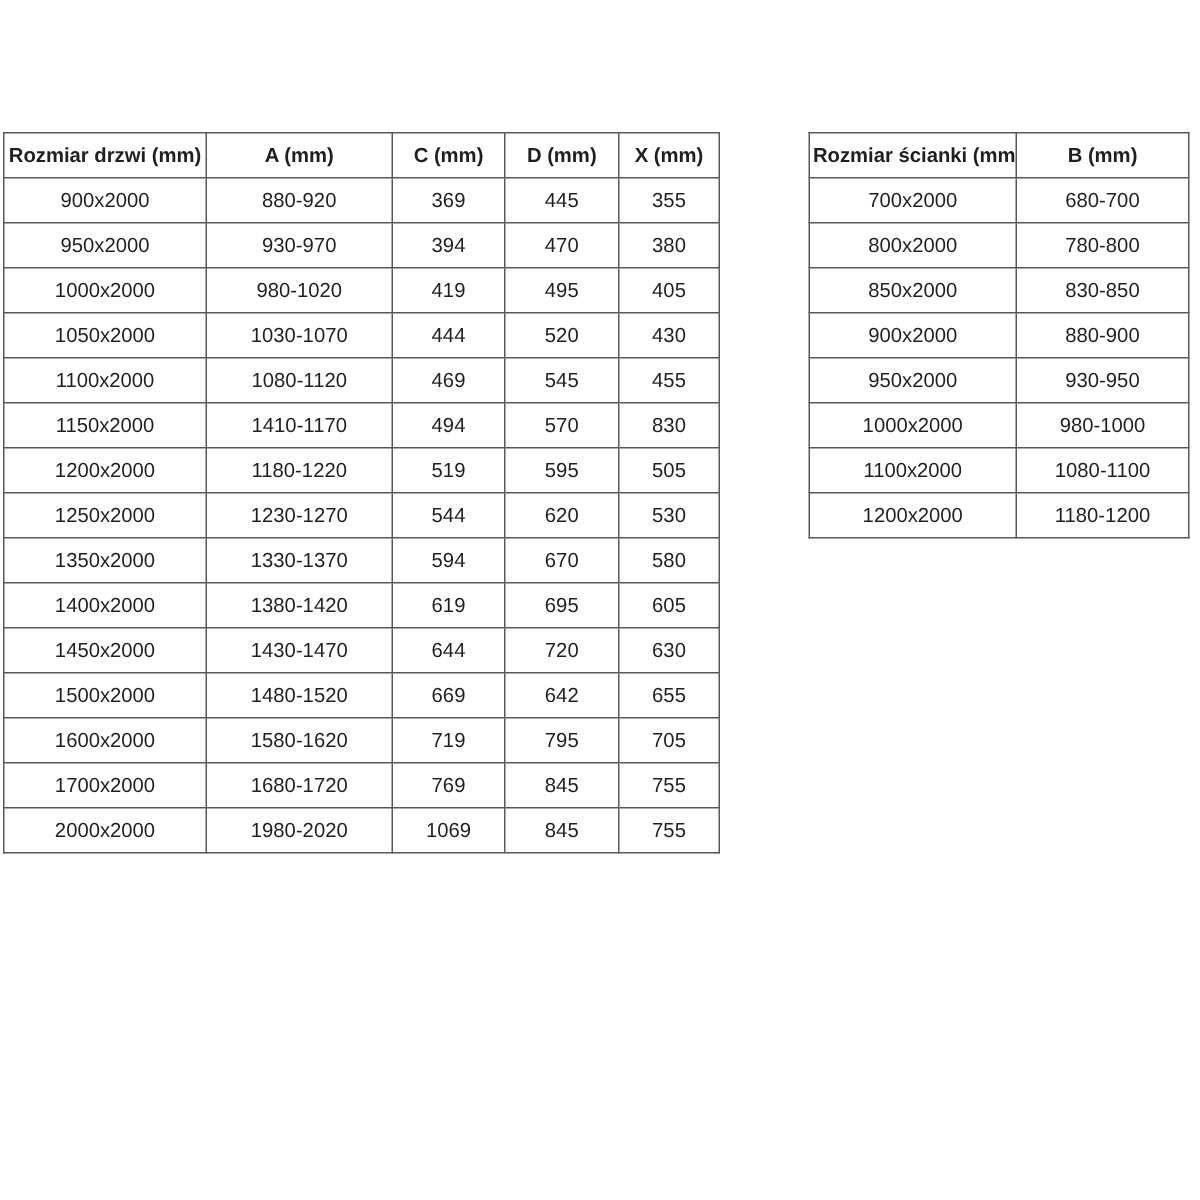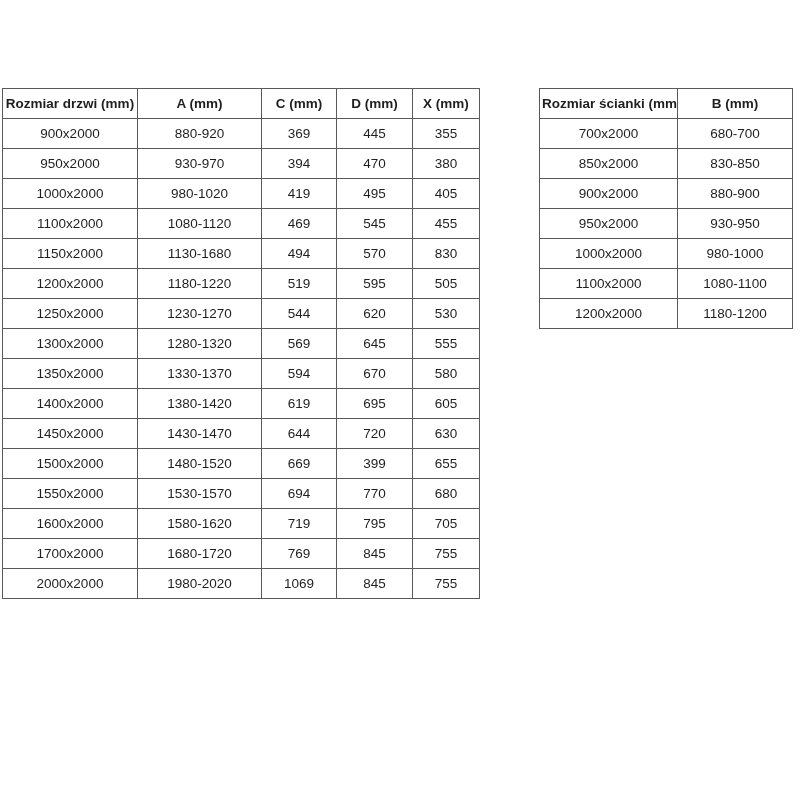--- a/index.html
+++ b/index.html
@@ -73,55 +73,55 @@
           <td>380</td>
         </tr>
         <tr>
           <td>1000x2000</td>
           <td>980-1020</td>
           <td>419</td>
           <td>495</td>
           <td>405</td>
         </tr>
         <tr>
+          <td>1050x2000</td>
+          <td>1030-1070</td>
+          <td>444</td>
+          <td>520</td>
+          <td>430</td>
+        </tr>
+        <tr>
           <td>1100x2000</td>
           <td>1080-1120</td>
           <td>469</td>
           <td>545</td>
           <td>455</td>
         </tr>
         <tr>
           <td>1150x2000</td>
-          <td>1130-1680</td>
+          <td>1410-1170</td>
           <td>494</td>
           <td>570</td>
           <td>830</td>
         </tr>
         <tr>
           <td>1200x2000</td>
           <td>1180-1220</td>
           <td>519</td>
           <td>595</td>
           <td>505</td>
         </tr>
         <tr>
           <td>1250x2000</td>
           <td>1230-1270</td>
           <td>544</td>
           <td>620</td>
           <td>530</td>
         </tr>
         <tr>
-          <td>1300x2000</td>
-          <td>1280-1320</td>
-          <td>569</td>
-          <td>645</td>
-          <td>555</td>
-        </tr>
-        <tr>
           <td>1350x2000</td>
           <td>1330-1370</td>
           <td>594</td>
           <td>670</td>
           <td>580</td>
         </tr>
         <tr>
           <td>1400x2000</td>
           <td>1380-1420</td>
           <td>619</td>
@@ -132,29 +132,22 @@
           <td>1450x2000</td>
           <td>1430-1470</td>
           <td>644</td>
           <td>720</td>
           <td>630</td>
         </tr>
         <tr>
           <td>1500x2000</td>
           <td>1480-1520</td>
           <td>669</td>
-          <td>399</td>
+          <td>642</td>
           <td>655</td>
-        </tr>
-        <tr>
-          <td>1550x2000</td>
-          <td>1530-1570</td>
-          <td>694</td>
-          <td>770</td>
-          <td>680</td>
         </tr>
         <tr>
           <td>1600x2000</td>
           <td>1580-1620</td>
           <td>719</td>
           <td>795</td>
           <td>705</td>
         </tr>
         <tr>
           <td>1700x2000</td>
@@ -183,20 +176,24 @@
           <th>Rozmiar ścianki (mm)</th>
           <th>B (mm)</th>
         </tr>
       </thead>
     <tbody>
         <tr>
           <td>700x2000</td>
           <td>680-700</td>
         </tr>
         <tr>
+          <td>800x2000</td>
+          <td>780-800</td>
+        </tr>
+        <tr>
           <td>850x2000</td>
           <td>830-850</td>
         </tr>
         <tr>
           <td>900x2000</td>
           <td>880-900</td>
         </tr>
         <tr>
           <td>950x2000</td>
           <td>930-950</td>

